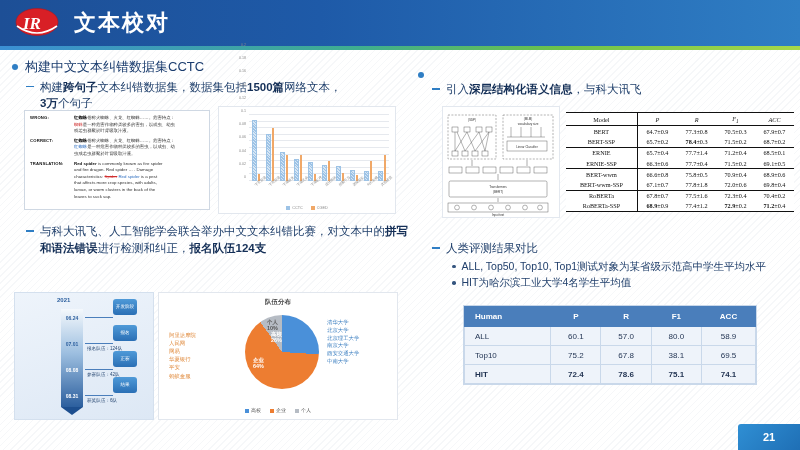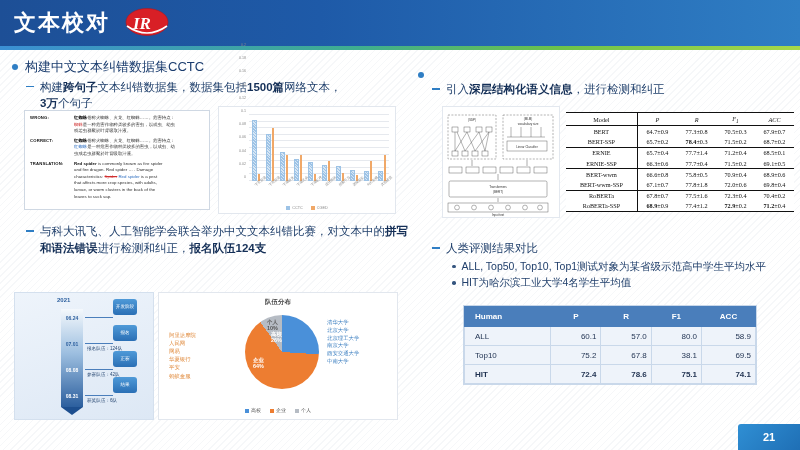--- a/index.html
+++ b/index.html
@@ -160,50 +160,50 @@
     position:absolute; left: 464px; top: 306px; width: 292px;
     border-collapse: collapse; font-size: 8px; color:#1f3150;
     box-shadow: 0 0 0 1px #c9d8ea;
   }
   #human-table th {
     background:#4a7ebb; color:#fff; font-weight:bold; font-size:8px;
     padding:5px 4px; text-align:center; border:1px solid #4a7ebb;
   }
   #human-table th.first { text-align:left; padding-left:10px;}
   #human-table td {
-    padding:4.5px 4px; text-align:right; border:1px solid #c9d8ea; background:#eef3fa;
+    padding:4.5px 4px; text-align:center; border:1px solid #c9d8ea; background:#eef3fa;
   }
   #human-table td.first { text-align:left; padding-left:10px;}
   #human-table tr.alt td { background:#dfe8f5; }
   #human-table tr.bold td { font-weight:bold; }
 
   
   #pagenum {
     position:absolute; right:0; bottom:0; width:62px; height:26px;
     background: linear-gradient(135deg,#2f8fd4,#1f6fb5);
     color:#fff; font-size:11px; font-weight:bold;
     display:flex; align-items:center; justify-content:center;
     border-top-left-radius: 3px;
   }
 </style>
 </head>
 <body>
 
 <div id="slide">
 
   <div id="header">
-    <div id="slide-title">文本校对</div>
     <div id="logo">
       <svg width="46" height="34" viewBox="0 0 46 34">
         <ellipse cx="23" cy="16" rx="21" ry="13.5" fill="#d81f26"></ellipse>
         <ellipse cx="23" cy="16" rx="21" ry="13.5" fill="none" stroke="#b0161c" stroke-width="0.6"></ellipse>
         <text x="9" y="23" font-family="Liberation Serif, serif" font-size="17" font-style="italic" font-weight="bold" fill="#ffffff">IR</text>
         <path d="M3 20 Q 23 34 43 20" fill="none" stroke="#ffffff" stroke-width="1.6"></path>
       </svg>
     </div>
+    <div id="slide-title">文本校对</div>
   </div>
   <div id="header-stripe"></div>
 
   <div id="col-left">
 
     <div class="lvl1">
       <span class="dot"></span>
       <span class="txt">构建中文文本纠错数据集CCTC</span>
     </div>
 
@@ -398,21 +398,21 @@
       </div>
   </div>
 
   <div id="col-right">
     <div class="lvl1">
       <span class="dot"></span>
     </div>
     <div class="lvl2" style="margin-left:14px;">
       <span class="dash"></span>
       <span class="txt">
-        <span>引入</span><b class="hl">深层结构化语义信息</b><span>，进行检测和纠正</span>
+        <span>引入</span><b class="hl">深层结构化语义信息</b><span>，与科大讯飞</span>
       </span>
     </div>
   </div>
 
   <div id="model-fig">
     <svg width="116" height="110" viewBox="0 0 116 110">
       <g stroke="#555" fill="none" stroke-width="0.45">
 
         <rect x="5" y="8" width="48" height="44" stroke-dasharray="2,1.4"></rect>
 

